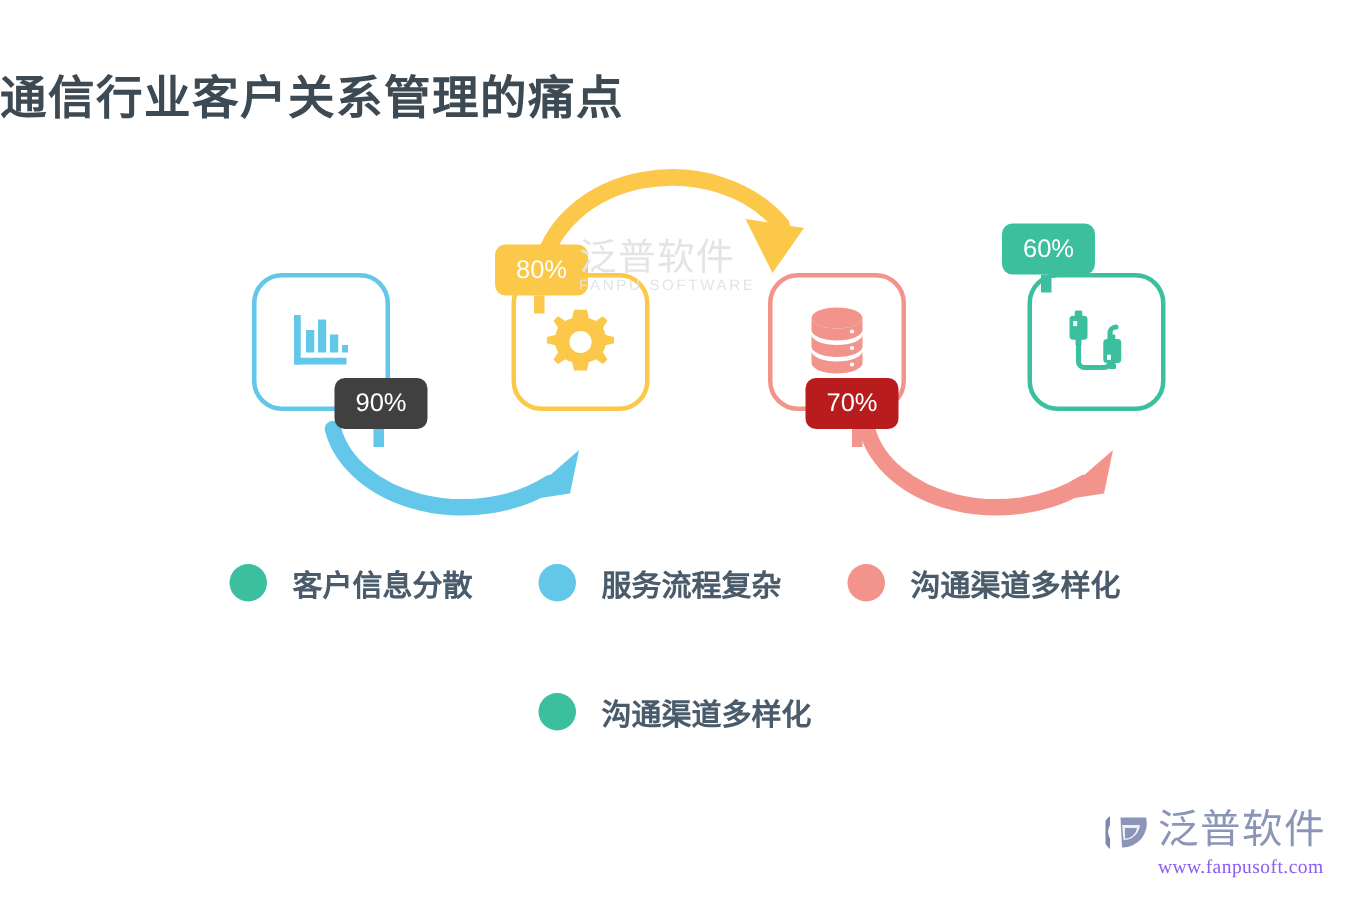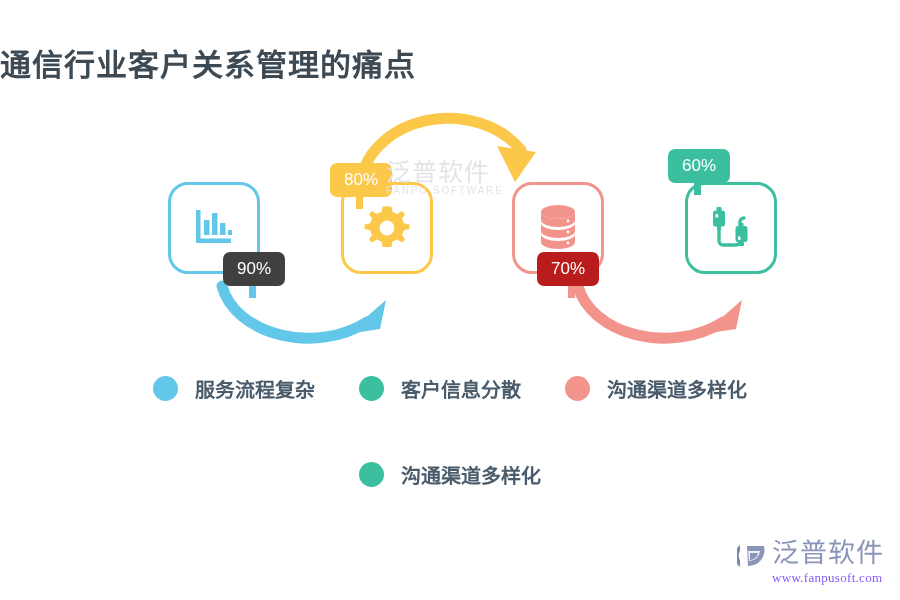--- a/index.html
+++ b/index.html
@@ -275,26 +275,26 @@
   </div>
 
   <div id="watermark">
     <div id="watermark-cn">泛普软件</div>
     <div id="watermark-en">FANPU SOFTWARE</div>
   </div>
 </div>
 
 <div class="legend-row" id="legend-row-1">
   <div class="legend-item">
+    <span class="legend-dot" style="background:#3cbf9f"></span>
+    <span class="legend-label">客户信息分散</span>
+  </div>
+  <div class="legend-item">
     <span class="legend-dot" style="background:#63c7ea"></span>
     <span class="legend-label">服务流程复杂</span>
-  </div>
-  <div class="legend-item">
-    <span class="legend-dot" style="background:#3cbf9f"></span>
-    <span class="legend-label">客户信息分散</span>
   </div>
   <div class="legend-item">
     <span class="legend-dot" style="background:#f2948c"></span>
     <span class="legend-label">沟通渠道多样化</span>
   </div>
 </div>
 
 <div class="legend-row" id="legend-row-2">
   <div class="legend-item">
     <span class="legend-dot" style="background:#3cbf9f"></span>

